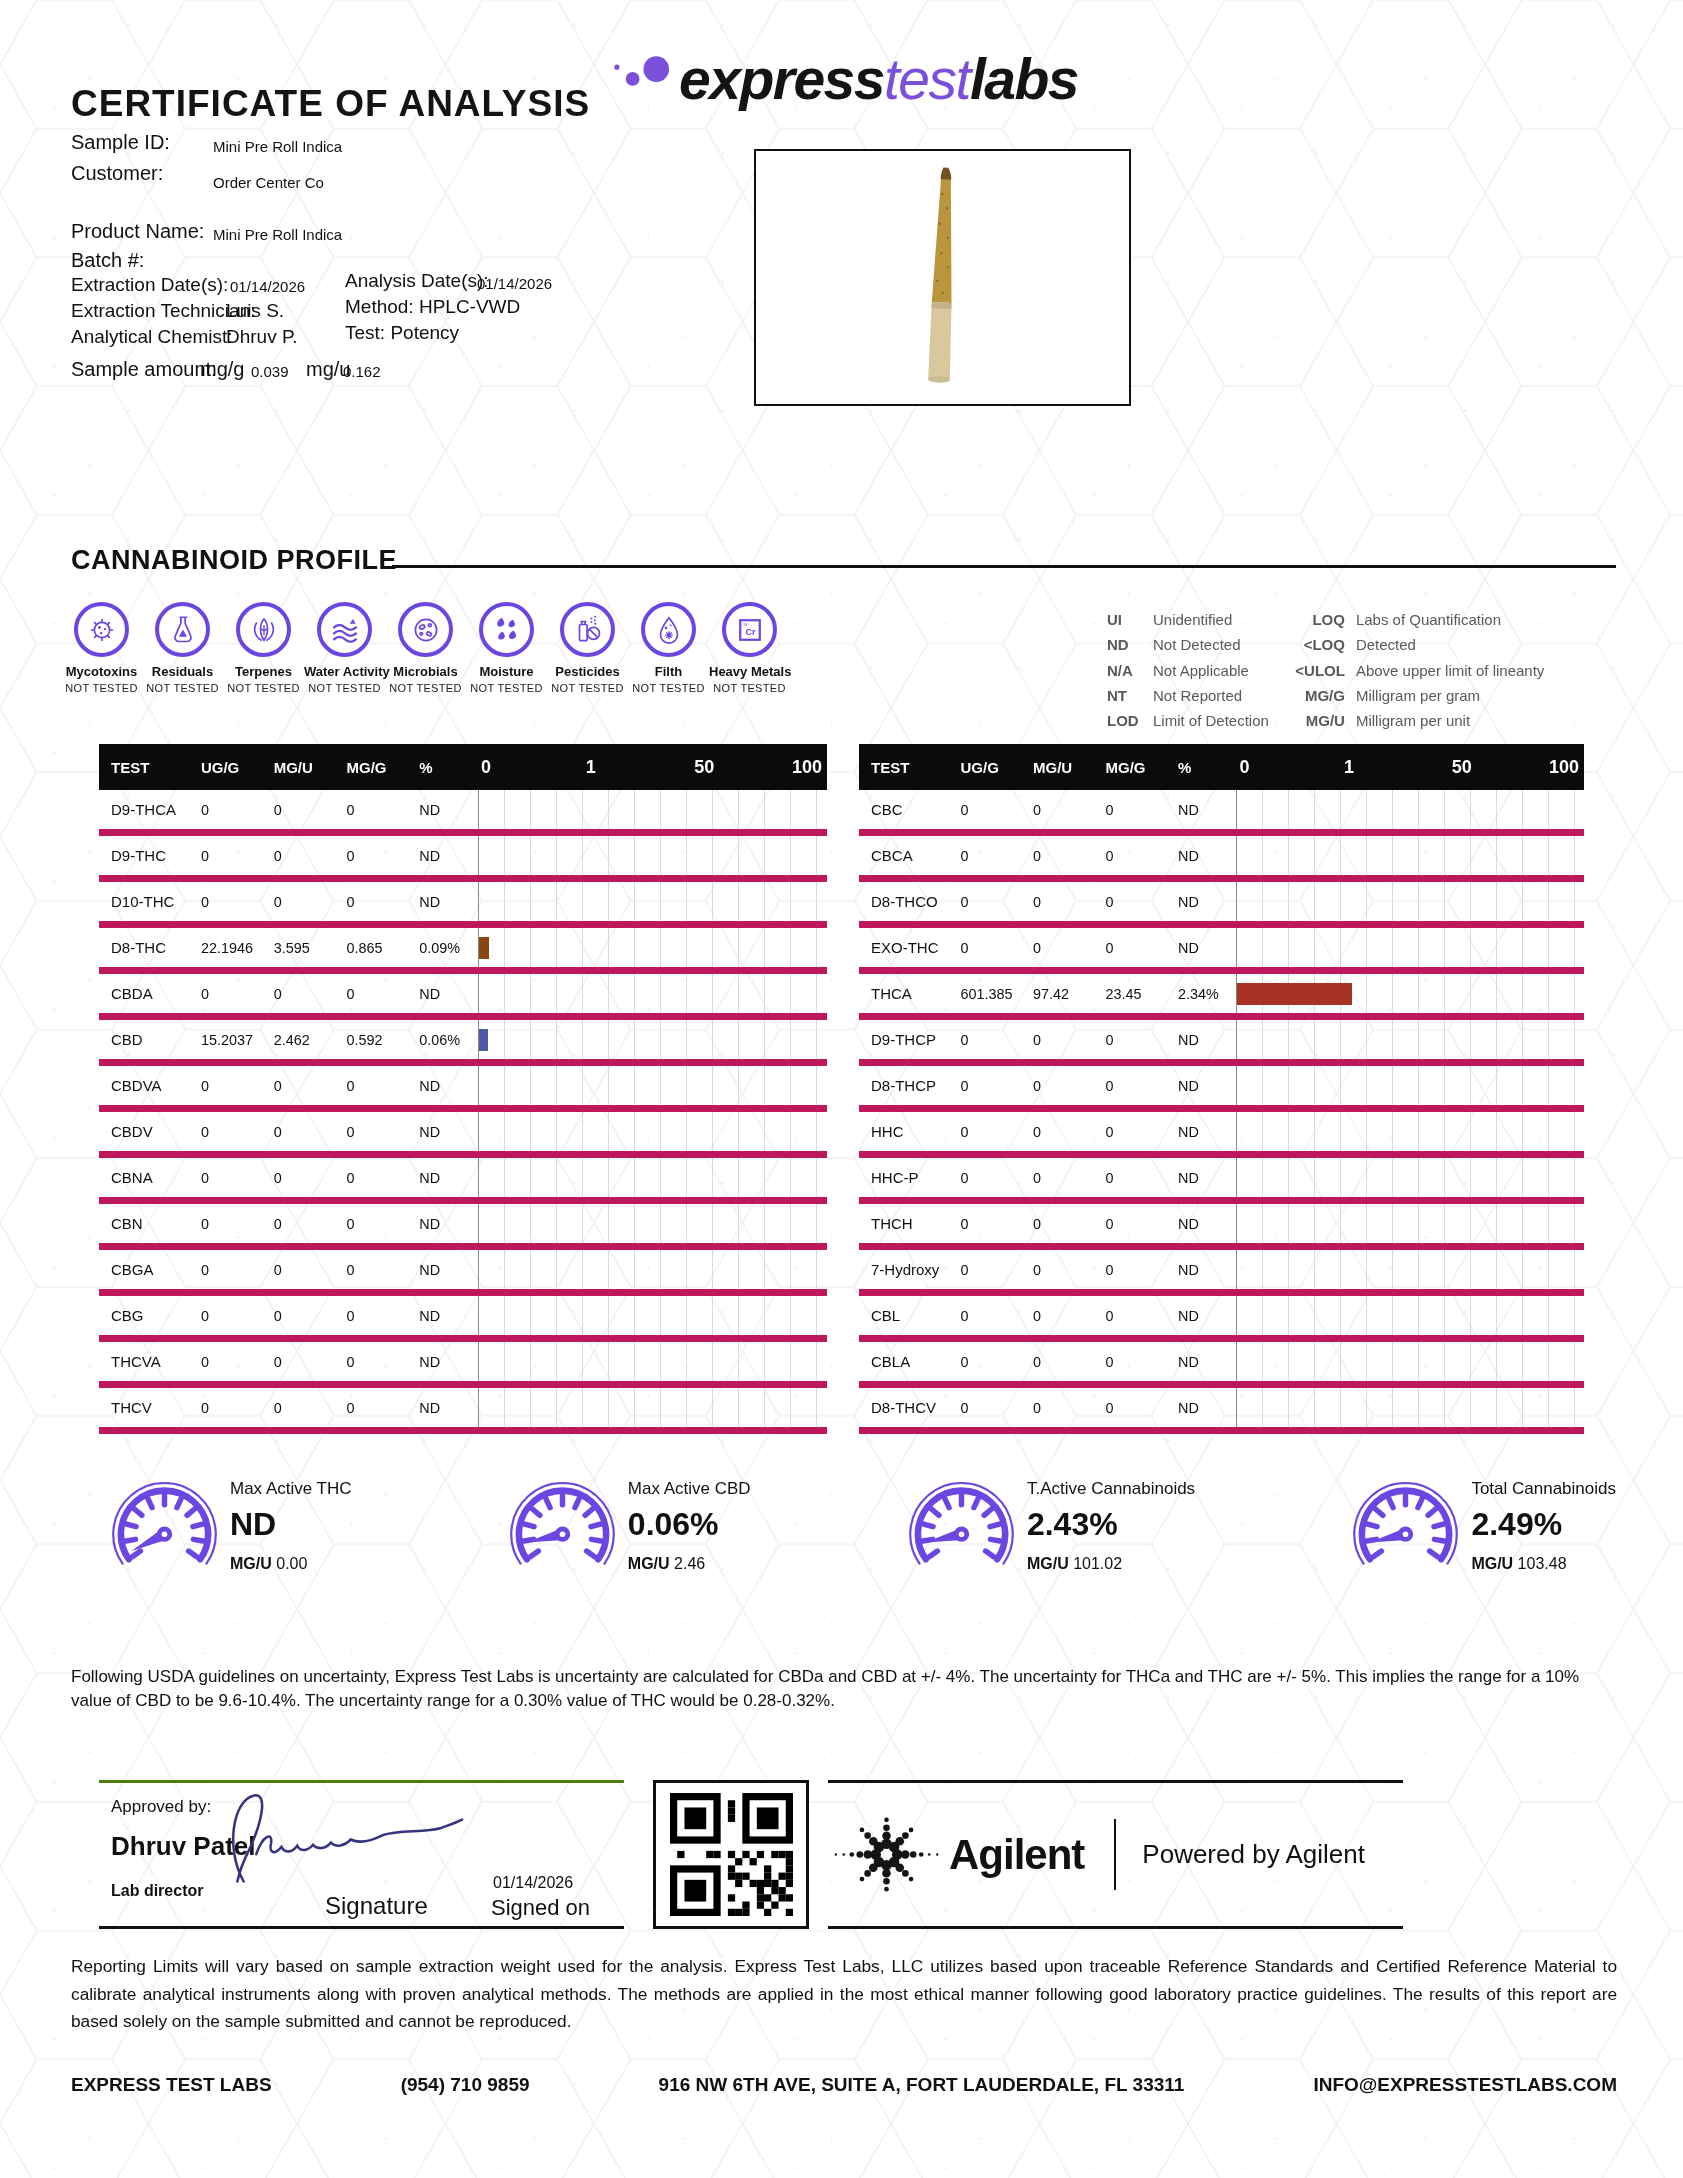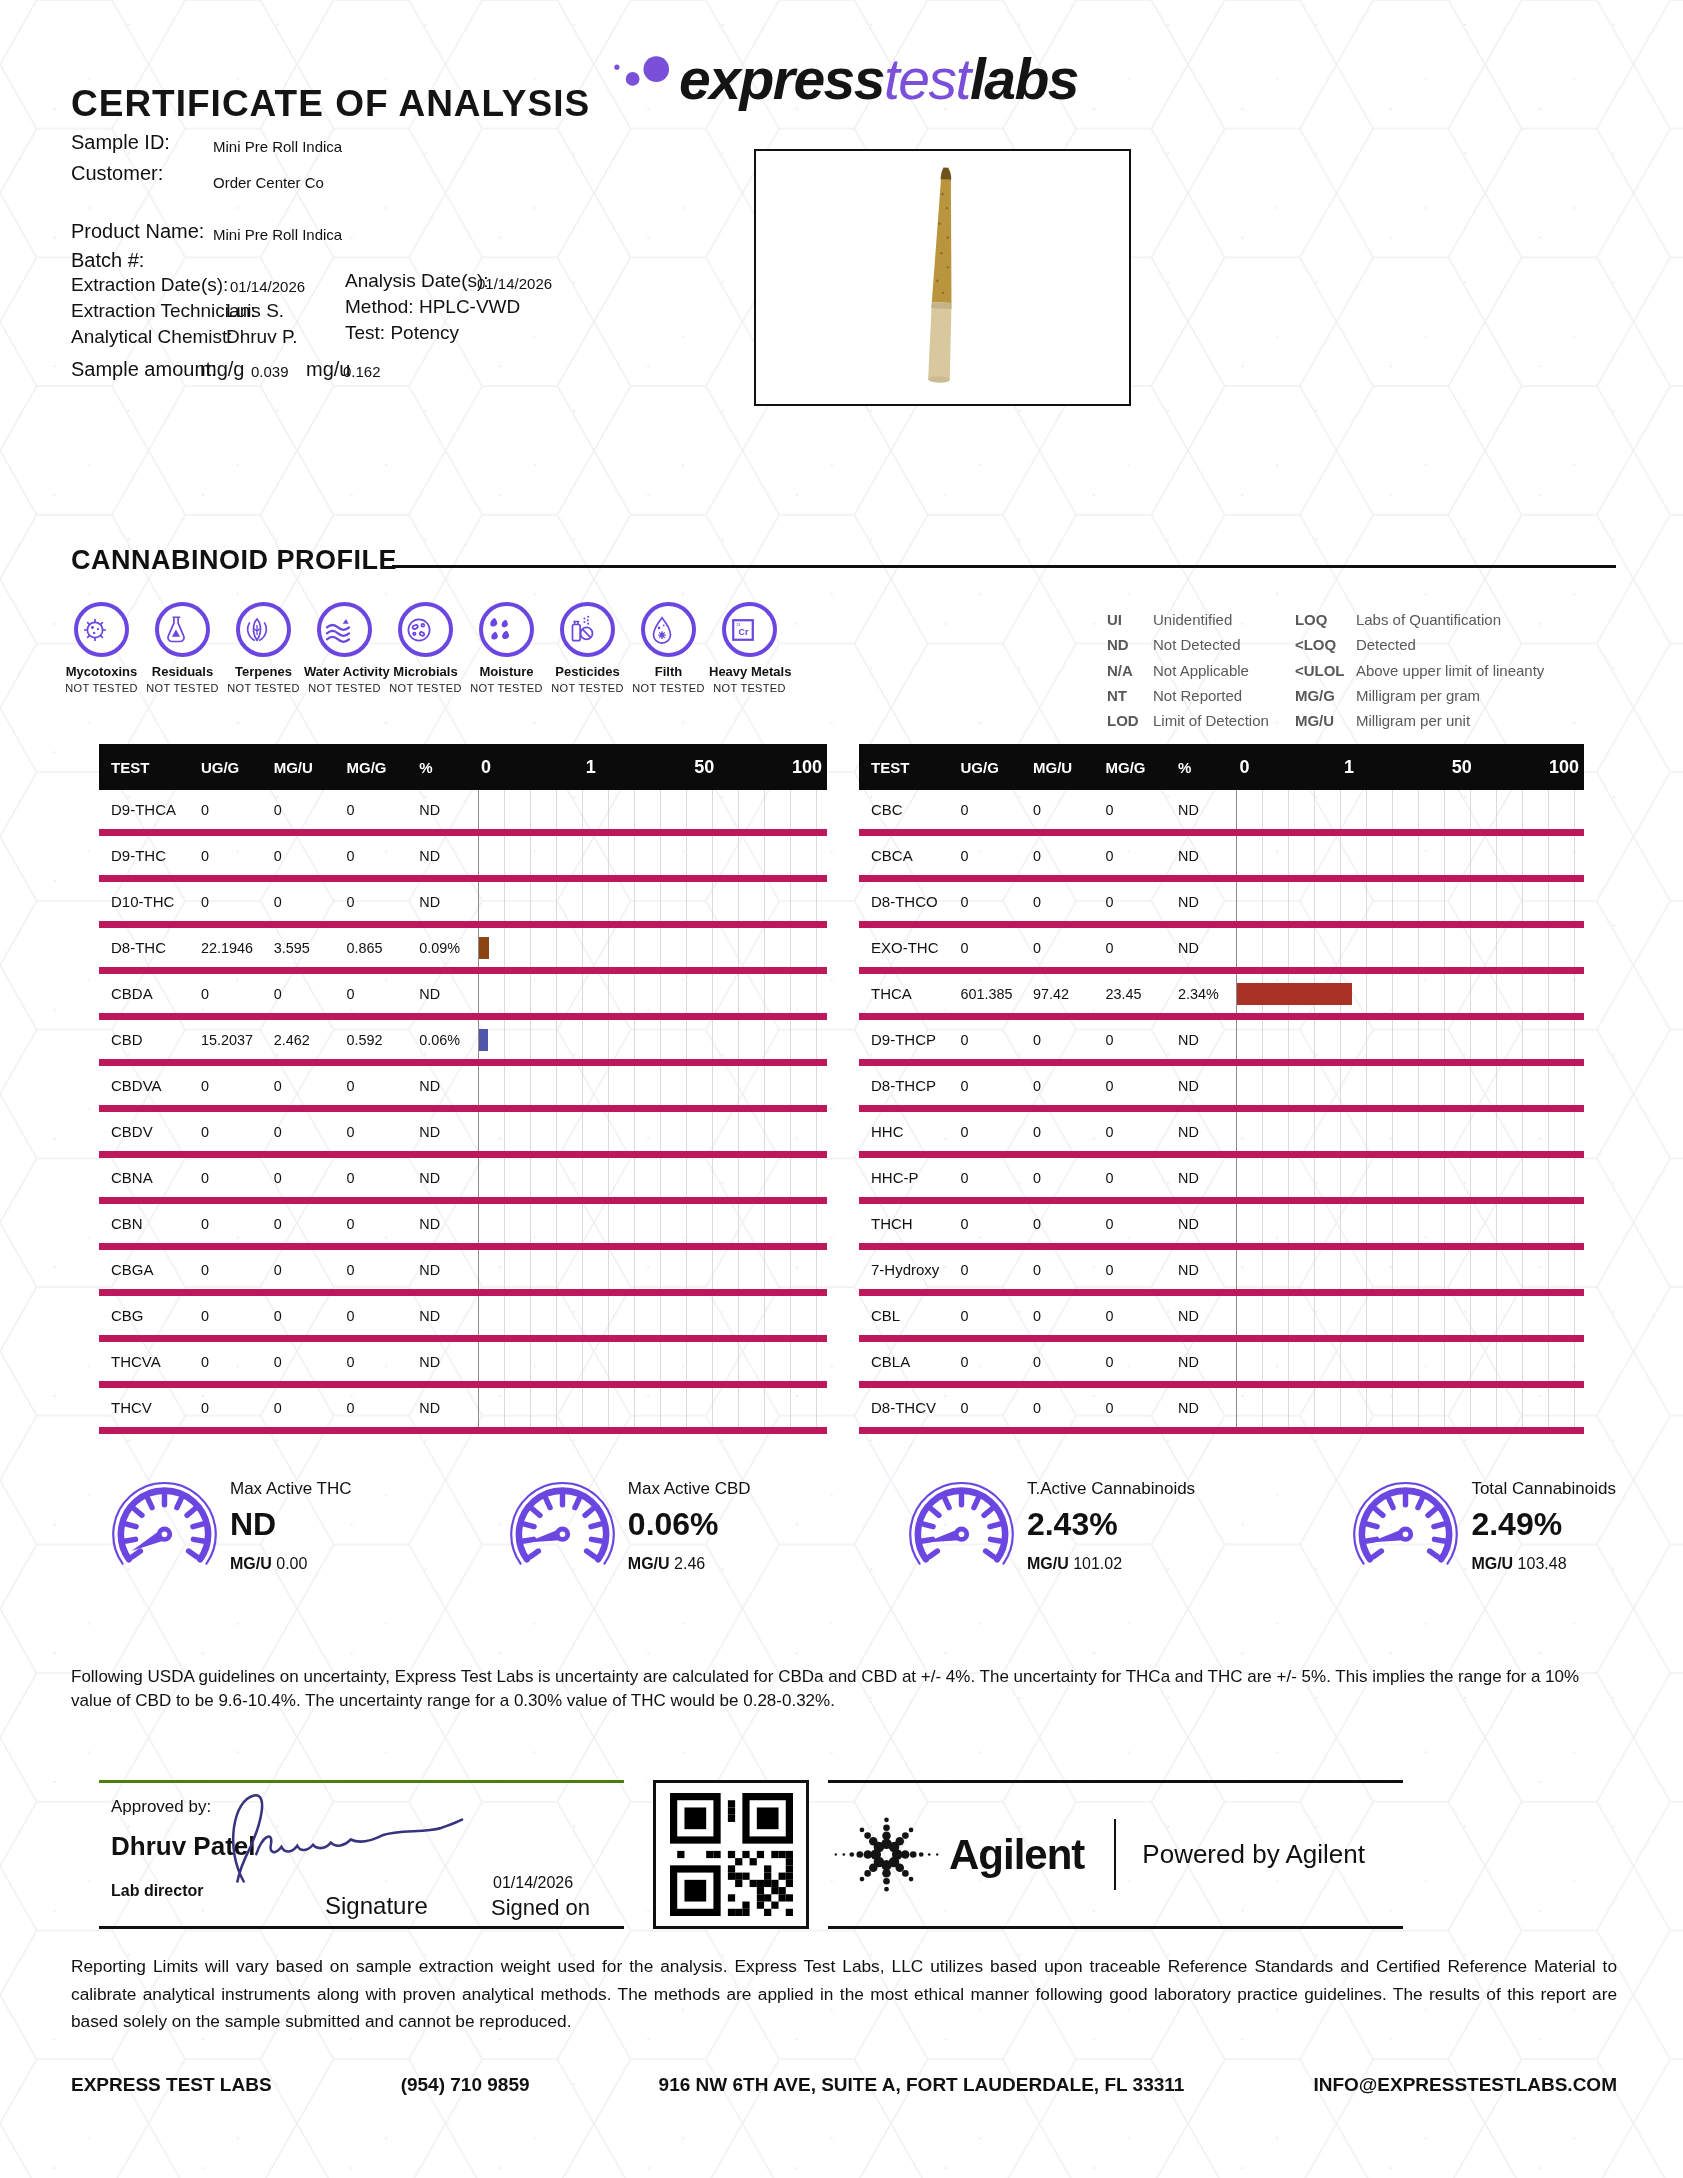--- a/index.html
+++ b/index.html
@@ -17,30 +17,30 @@
 
 .il{font-size:20px}.il9{font-size:19px}.iv{font-size:15px}.iv9{font-size:19px}
 
 .photo{left:754px;top:149px;width:377px;height:257px;border:2px solid #111;background:#fff;display:flex;align-items:center;justify-content:center}
 
 .sec-title{left:71px;top:545px;font-size:27px;font-weight:800;letter-spacing:0.5px}
 .sec-rule{left:392px;top:565px;width:1224px;height:3px;background:#111}
 
 .icons{left:61px;top:602px;display:flex}
 .nt-item{width:81px;text-align:center}
-.nt-circle{width:55px;height:55px;border:4px solid var(--accent);border-radius:50%;margin:0 auto;display:flex;align-items:center;color:var(--accent);background:#fff}
+.nt-circle{width:55px;height:55px;border:4px solid var(--accent);border-radius:50%;margin:0 auto;display:flex;align-items:center;justify-content:center;color:var(--accent);background:#fff}
 .nt-circle svg{width:34px;height:34px}
 .nt-name{font-size:13px;font-weight:700;margin-top:7px;white-space:nowrap}
 .nt-status{font-size:11px;color:#222;margin-top:3px;letter-spacing:0.3px}
 
 .legend{left:1107px;top:610px;display:flex;gap:26px;color:#58595b;font-size:15px}
 .lg-row{display:flex;margin-bottom:5px;line-height:1.35}
 .lg-abbr{font-weight:700;flex:none}
 .lg-c1 .lg-abbr{width:46px}
-.lg-c2 .lg-abbr{width:61px;padding-right:11px}
+.lg-c2 .lg-abbr{width:61px;text-align:right;padding-right:11px}
 
 .tables{left:99px;top:744px;width:1485px;height:693px}
 .test-table{position:absolute;top:0}
 .tbl-left{left:0;width:728px}
 .tbl-right{left:760px;width:725px}
 .tt-head{display:flex;align-items:center;background:#0b0b0b;color:#fff;height:46px}
 .tt-head .tc{font-weight:700;font-size:15px}
 .tc{flex:none}
 .c0{width:14%;padding-left:12px}
 .c1,.c2,.c3{width:10%}

